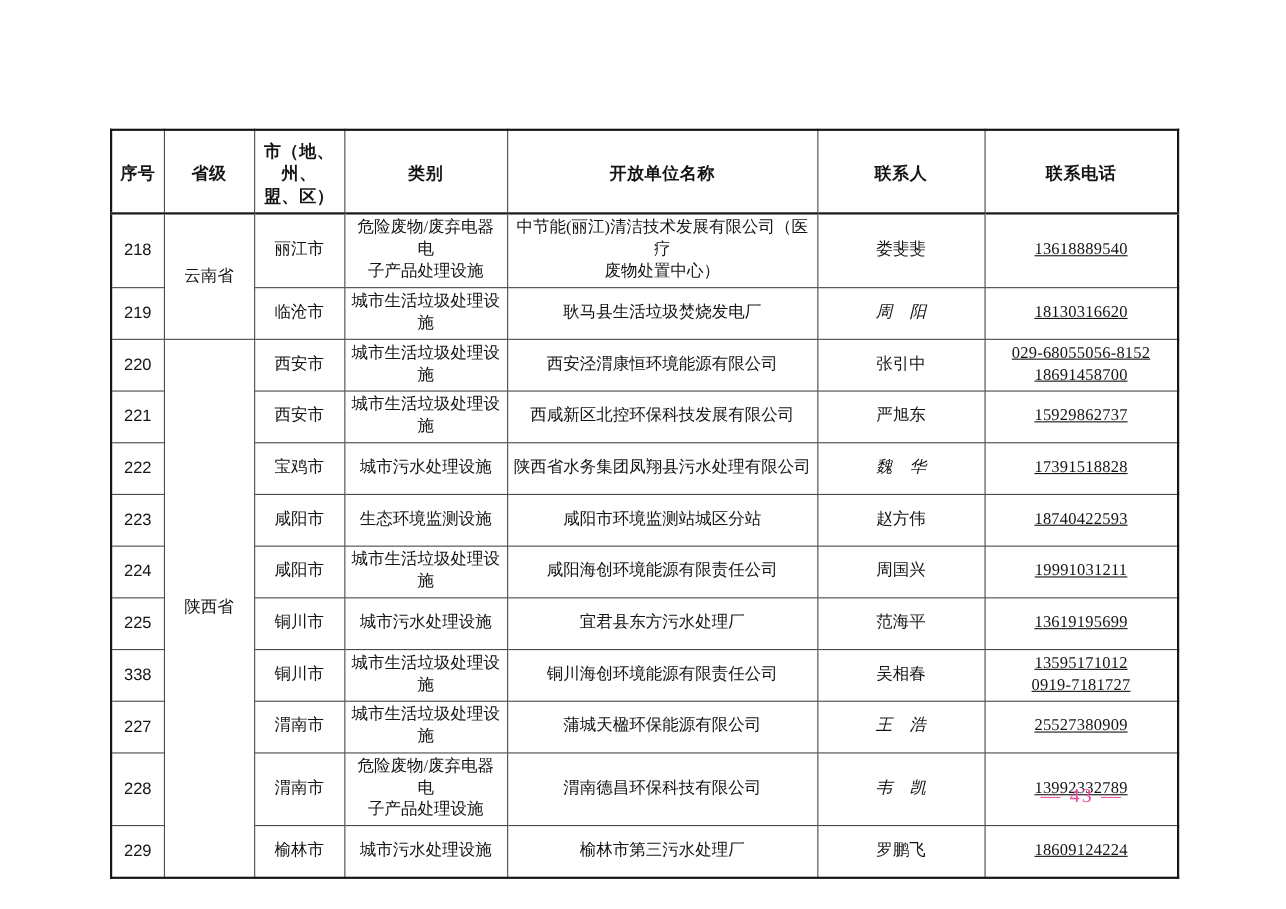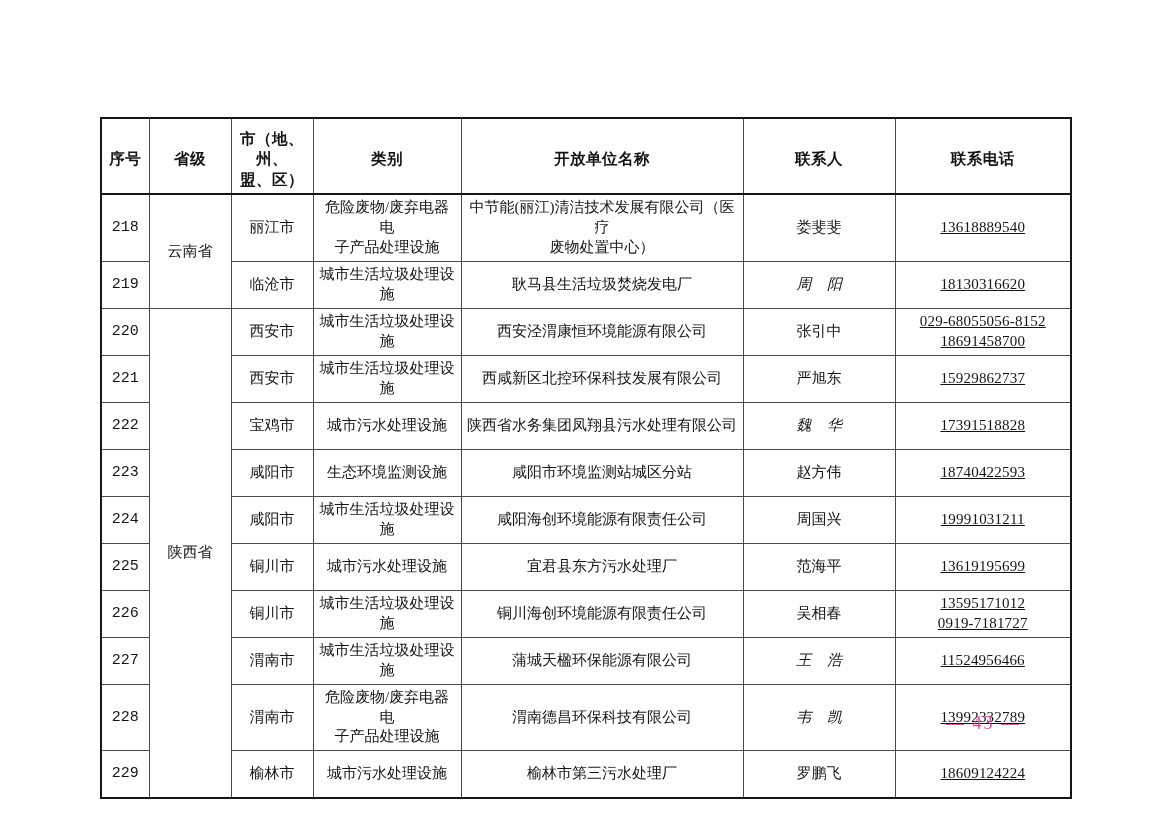--- a/index.html
+++ b/index.html
@@ -65,21 +65,21 @@
   
   col.c-seq     { width: 48px; }
   col.c-prov    { width: 82px; }
   col.c-city    { width: 82px; }
   col.c-cat     { width: 148px; }
   col.c-unit    { width: 282px; }
   col.c-person  { width: 152px; }
   col.c-phone   { width: 176px; }
 
   .cell-seq {
-    font-family: Liberation Mono, monospace;
+    font-family: Liberation Sans, sans-serif;
     font-size: 15px;
   }
   .cell-phone {
     font-family: "Liberation Serif", "DejaVu Serif", serif;
     font-size: 14.5px;
     letter-spacing: 0.2px;
     text-decoration: underline;
   }
   .cell-prov {
     font-size: 15px;
@@ -202,35 +202,35 @@
           </tr>
           <tr class="rowtall">
             <td class="cell-seq">225</td>
             <td class="cell-city">铜川市</td>
             <td class="cell-cat two-line">城市污水处理设施</td>
             <td class="cell-unit two-line">宜君县东方污水处理厂</td>
             <td class="cell-person">范海平</td>
             <td class="cell-phone two-line">13619195699</td>
           </tr>
           <tr class="rowtall">
-            <td class="cell-seq">226</td>
+            <td class="cell-seq">338</td>
             <td class="cell-city">铜川市</td>
             <td class="cell-cat two-line">城市生活垃圾处理设施</td>
             <td class="cell-unit two-line">铜川海创环境能源有限责任公司</td>
             <td class="cell-person">吴相春</td>
             <td class="cell-phone two-line">13595171012
 0919-7181727</td>
           </tr>
           <tr class="rowtall">
             <td class="cell-seq">227</td>
             <td class="cell-city">渭南市</td>
             <td class="cell-cat two-line">城市生活垃圾处理设施</td>
             <td class="cell-unit two-line">蒲城天楹环保能源有限公司</td>
             <td class="cell-person spaced">王 浩</td>
-            <td class="cell-phone two-line">11524956466</td>
+            <td class="cell-phone two-line">25527380909</td>
           </tr>
           <tr class="rowtall">
             <td class="cell-seq">228</td>
             <td class="cell-city">渭南市</td>
             <td class="cell-cat two-line">危险废物/废弃电器电
 子产品处理设施</td>
             <td class="cell-unit two-line">渭南德昌环保科技有限公司</td>
             <td class="cell-person spaced">韦 凯</td>
             <td class="cell-phone two-line">13992332789</td>
           </tr>

